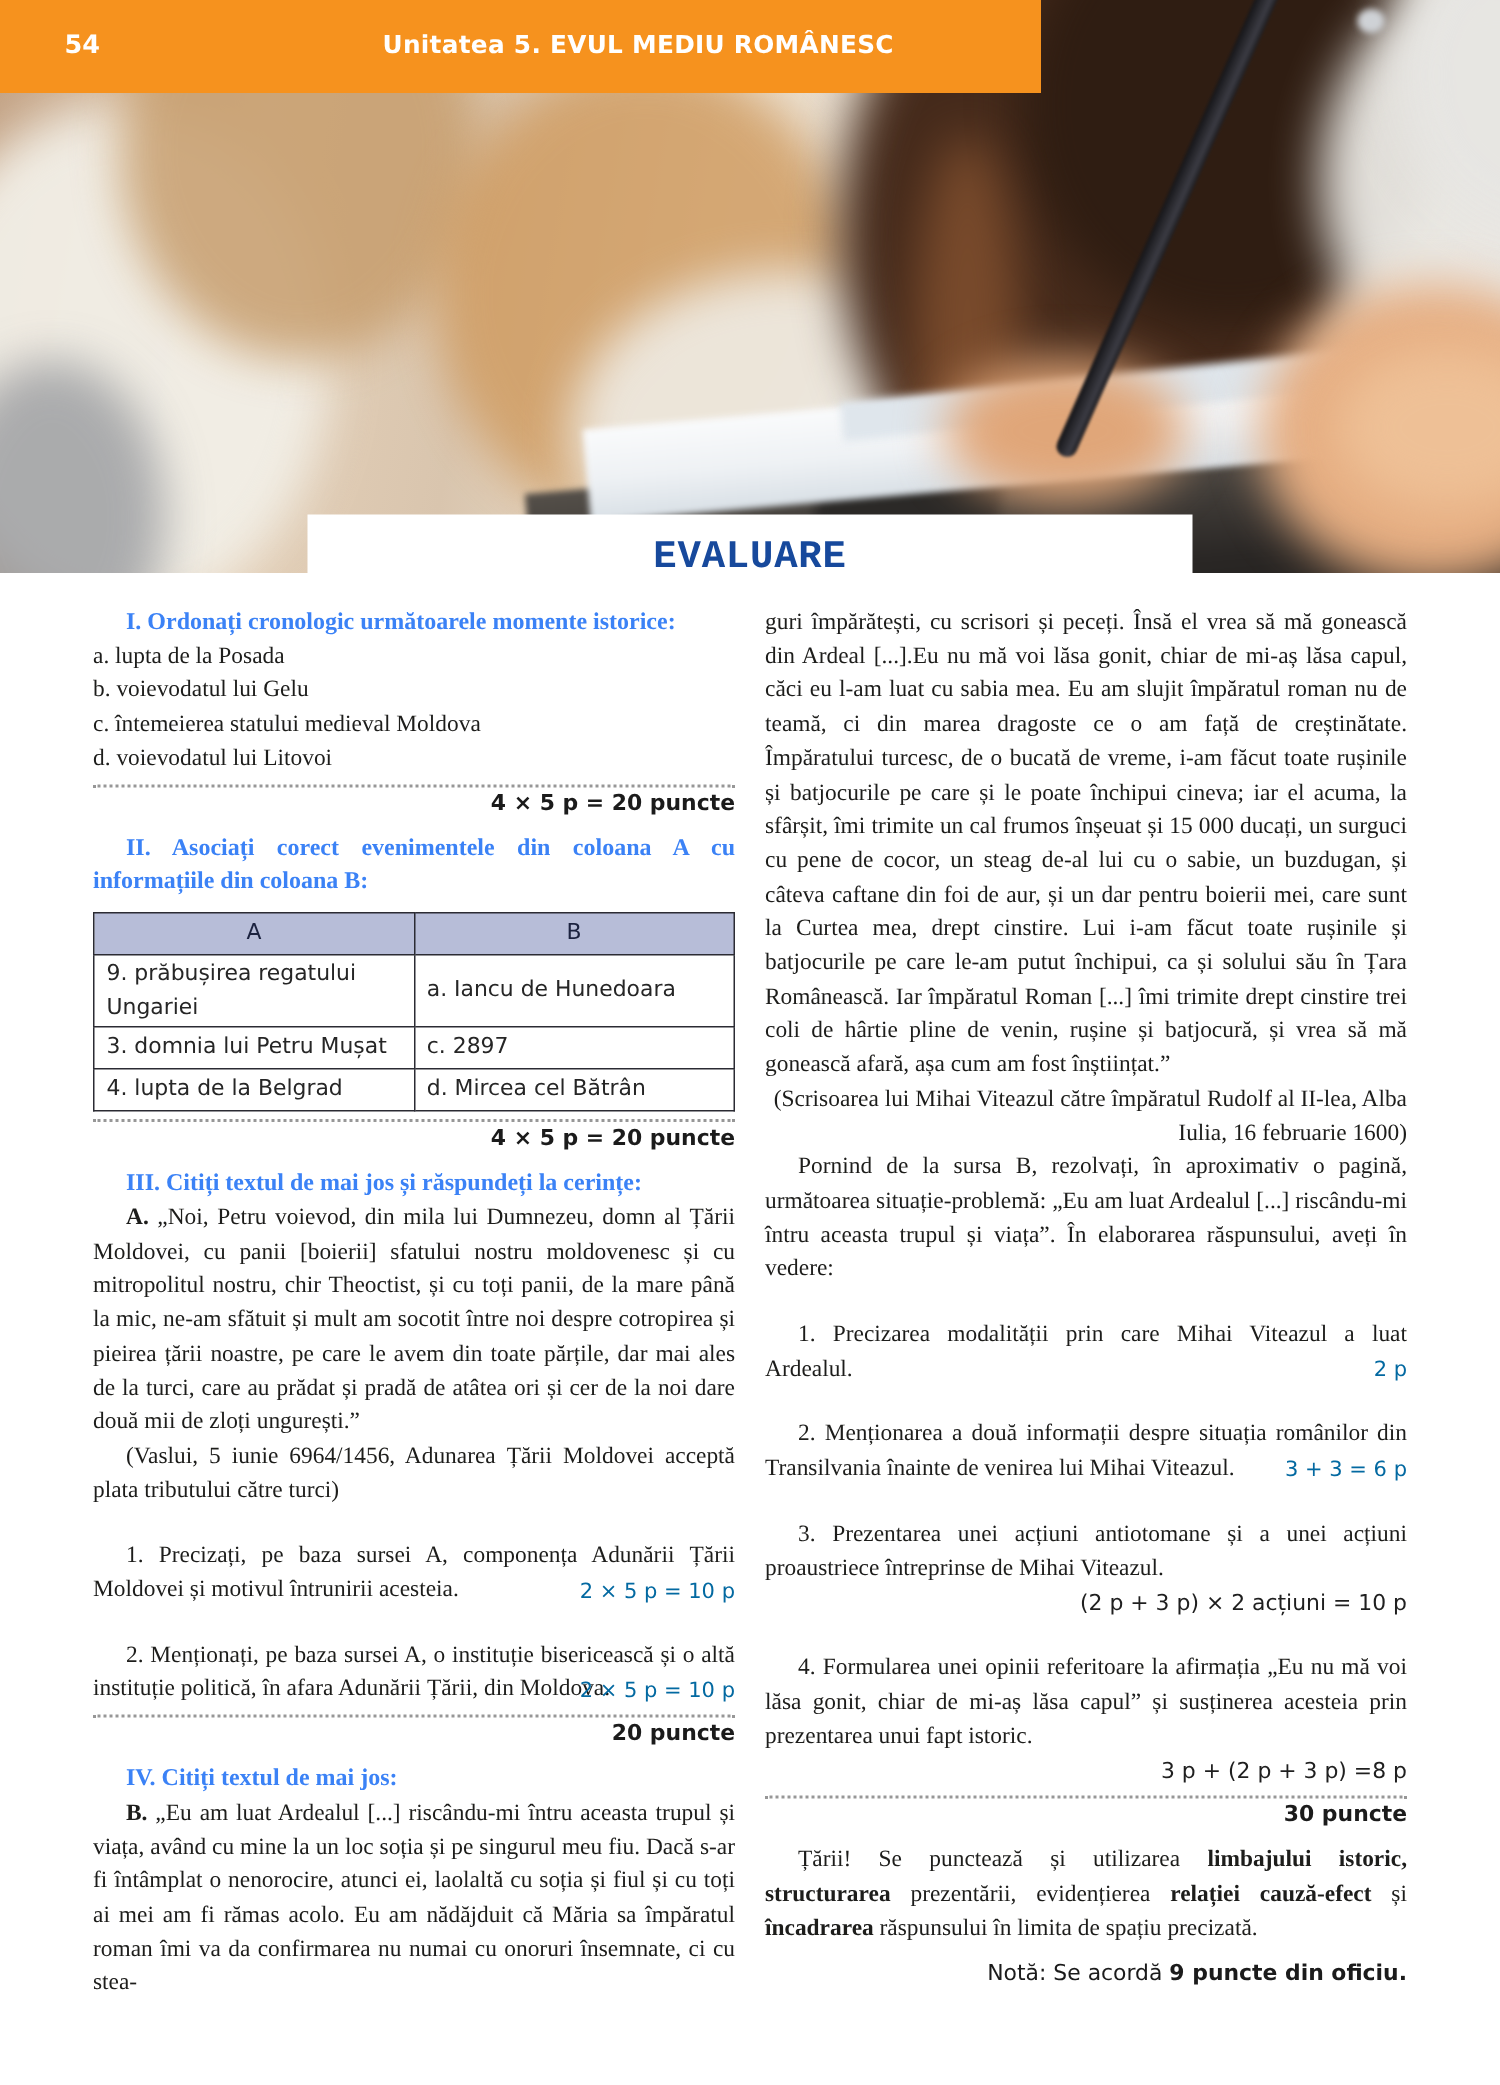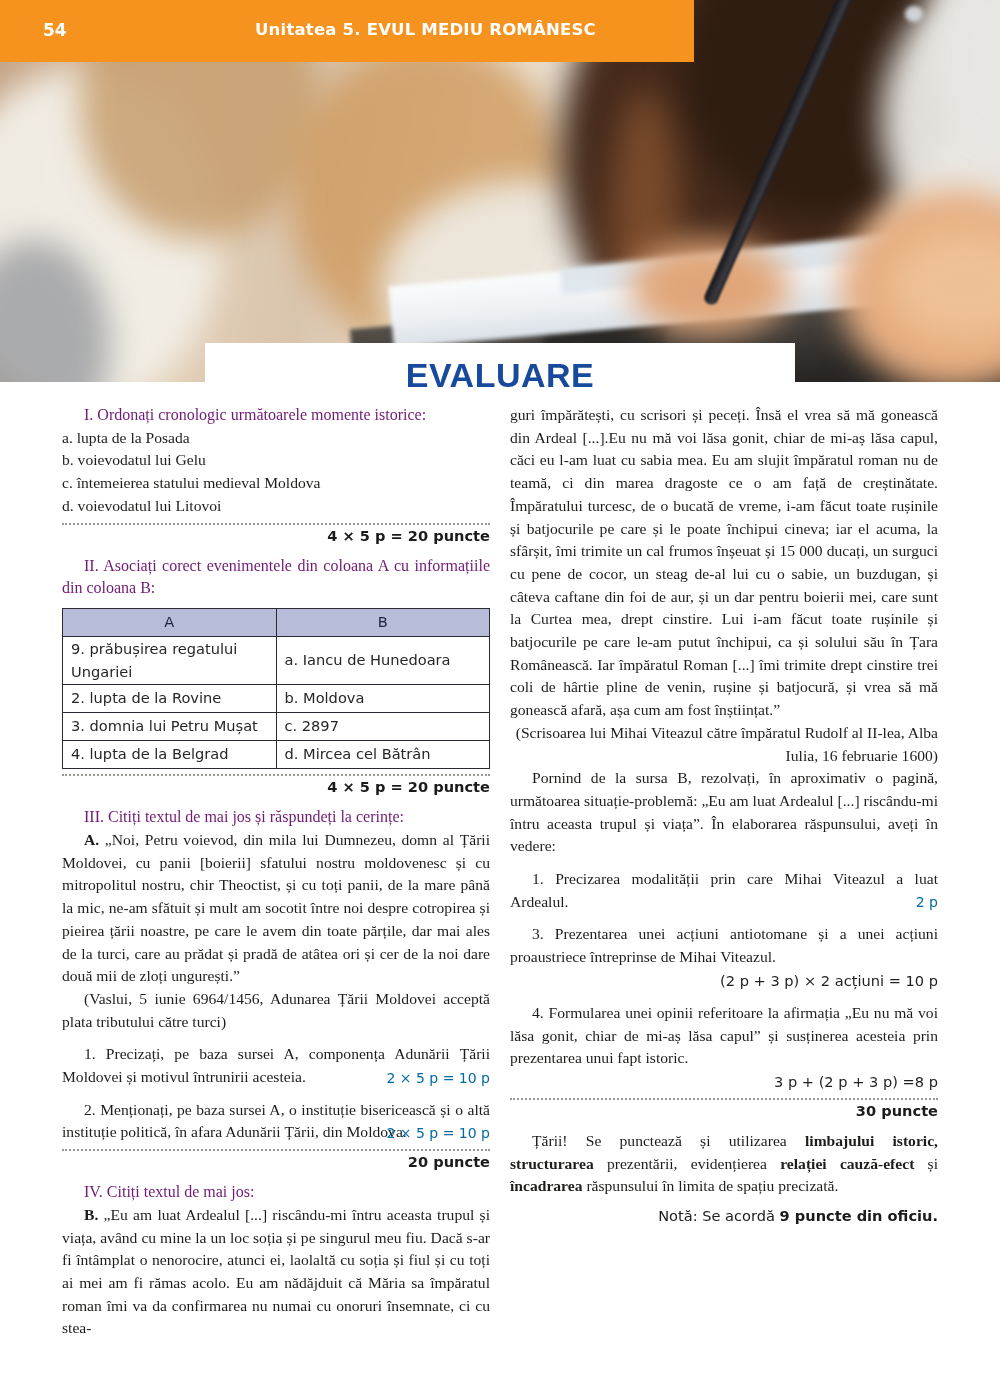--- a/index.html
+++ b/index.html
@@ -40,40 +40,40 @@
                background:#cfd2d6;filter:blur(2px);}
 
   
   .band{position:absolute;left:0;top:0;width:694px;height:62px;background:#F6921E;
         font-family:"DejaVu Sans",sans-serif;font-weight:bold;color:#fff;}
   .band .pageno{position:absolute;left:43px;top:20px;font-size:17px;}
   .band .unit{position:absolute;left:255px;top:20px;width:330px;text-align:center;font-size:16.5px;letter-spacing:.2px;white-space:nowrap;}
 
   
   .evalbox{position:absolute;left:205px;top:343px;width:590px;height:74px;background:#fff;}
-  .evalbox h1{margin:13px 0 0 0;text-align:center;font-family:Liberation Sans, sans-serif;
-              font-size:34px;font-weight:bold;color:#17499C;letter-spacing:.5px;}
+  .evalbox h1{margin:13px 0 0 0;text-align:center;font-family:Liberation Mono, monospace;
+              font-size:26px;font-weight:bold;color:#17499C;letter-spacing:.5px;}
 
   
   .content{position:absolute;left:62px;top:404px;width:876px;display:flex;gap:20px;}
   .col{width:428px;font-size:15.6px;line-height:22.7px;text-align:justify;}
-  h3.sec{margin:0;font-size:16px;line-height:22.7px;font-weight:normal;color:#701a75;text-indent:22px;text-align:justify;}
+  h3.sec{margin:0;font-size:16px;line-height:22.7px;font-weight:bold;color:#3b82f6;text-indent:22px;text-align:justify;}
   p.para{margin:0;text-align:justify;}
   .indent{text-indent:22px;}
   .b{font-weight:bold;}
   .list div{line-height:22.7px;}
   .sep{border-top:2px dotted #979797;height:0;margin:5px 0 1px 0;}
   .pts-line{font-family:"DejaVu Sans",sans-serif;font-weight:bold;font-size:14.6px;line-height:19px;
             text-align:right;color:#1b1b1b;margin:1px 0 10px 0;}
   .pts-own{font-family:"DejaVu Sans",sans-serif;font-size:14.6px;line-height:23px;text-align:right;color:#1f1f1f;}
   .task{position:relative;margin:0;text-indent:22px;text-align:justify;}
   .task .ipts{position:absolute;right:0;bottom:2px;font-family:"DejaVu Sans",sans-serif;
               font-size:14px;line-height:18px;color:#0369a1;text-indent:0;}
   .cap-r{text-align:right;margin:0;}
-  .mt6{margin-top:10px;} .mt9{margin-top:9px;}
+  .mt6{margin-top:21px;} .mt9{margin-top:9px;}
 
   
   table.assoc{width:100%;border-collapse:collapse;margin:8px 0 0 0;
               font-family:"DejaVu Sans",sans-serif;font-size:14.6px;color:#262626;}
   table.assoc th{background:#B7BDD8;color:#1c2340;font-weight:normal;border:1.5px solid #2b2b33;
                  height:25px;padding:1px 8px;text-align:center;}
   table.assoc td{border:1.5px solid #2b2b33;height:25px;padding:1px 8px;text-align:left;font-weight:normal;}
 
   .footnote{font-family:"DejaVu Sans",sans-serif;font-size:14.6px;line-height:20px;
             text-align:right;margin-top:8px;color:#1b1b1b;}
@@ -138,24 +138,20 @@
               <th style="width:50%">A</th>
               <th>B</th>
             </tr>
           </thead>
           <tbody>
             <tr>
               <td>9. prăbușirea regatului Ungariei</td>
               <td>a. Iancu de Hunedoara</td>
             </tr>
             <tr>
-              <td>2. lupta de la Rovine</td>
-              <td>b. Moldova</td>
-            </tr>
-            <tr>
               <td>3. domnia lui Petru Mușat</td>
               <td>c. 2897</td>
             </tr>
             <tr>
               <td>4. lupta de la Belgrad</td>
               <td>d. Mircea cel Bătrân</td>
             </tr>
           </tbody>
         </table>
         <div class="sep"></div>
@@ -189,20 +185,24 @@
       <p class="para">guri împărătești, cu scrisori și peceți. Însă el vrea să mă gonească din Ardeal [...].Eu nu mă voi lăsa gonit, chiar de mi-aș lăsa capul, căci eu l-am luat cu sabia mea. Eu am slujit împăratul roman nu de teamă, ci din marea dragoste ce o am față de creștinătate. Împăratului turcesc, de o bucată de vreme, i-am făcut toate rușinile și batjocurile pe care și le poate închipui cineva; iar el acuma, la sfârșit, îmi trimite un cal frumos înșeuat și 15 000 ducați, un surguci cu pene de cocor, un steag de-al lui cu o sabie, un buzdugan, și câteva caftane din foi de aur, și un dar pentru boierii mei, care sunt la Curtea mea, drept cinstire. Lui i-am făcut toate rușinile și batjocurile pe care le-am putut închipui, ca și solului său în Țara Românească. Iar împăratul Roman [...] îmi trimite drept cinstire trei coli de hârtie pline de venin, rușine și batjocură, și vrea să mă gonească afară, așa cum am fost înștiințat.”</p>
       <p class="cap-r">(Scrisoarea lui Mihai Viteazul către împăratul Rudolf al II-lea, Alba Iulia, 16 februarie 1600)</p>
 
       <p class="para indent mt6">Pornind de la sursa B, rezolvați, în aproximativ o pagină, următoarea situație-problemă: „Eu am luat Ardealul [...] riscându-mi întru aceasta trupul și viața”. În elaborarea răspunsului, aveți în vedere:</p>
 
       <p class="task mt6">
         <span>1. Precizarea modalității prin care Mihai Viteazul a luat Ardealul.</span>
         <span class="ipts">2 p</span>
       </p>
       <p class="task mt6">
+        <span>2. Menționarea a două informații despre situația românilor din Transilvania înainte de venirea lui Mihai Viteazul.</span>
+        <span class="ipts">3 + 3 = 6 p</span>
+      </p>
+      <p class="task mt6">
         <span>3. Prezentarea unei acțiuni antiotomane și a unei acțiuni proaustriece întreprinse de Mihai Viteazul.</span>
       </p>
       <div class="pts-own">(2 p + 3 p) × 2 acțiuni = 10 p</div>
       <p class="task mt6">
         <span>4. Formularea unei opinii referitoare la afirmația „Eu nu mă voi lăsa gonit, chiar de mi-aș lăsa capul” și susținerea acesteia prin prezentarea unui fapt istoric.</span>
       </p>
       <div class="pts-own">3 p + (2 p + 3 p) =8 p</div>
 
       <div class="sep"></div>
       <div class="pts-line">30 puncte</div>

